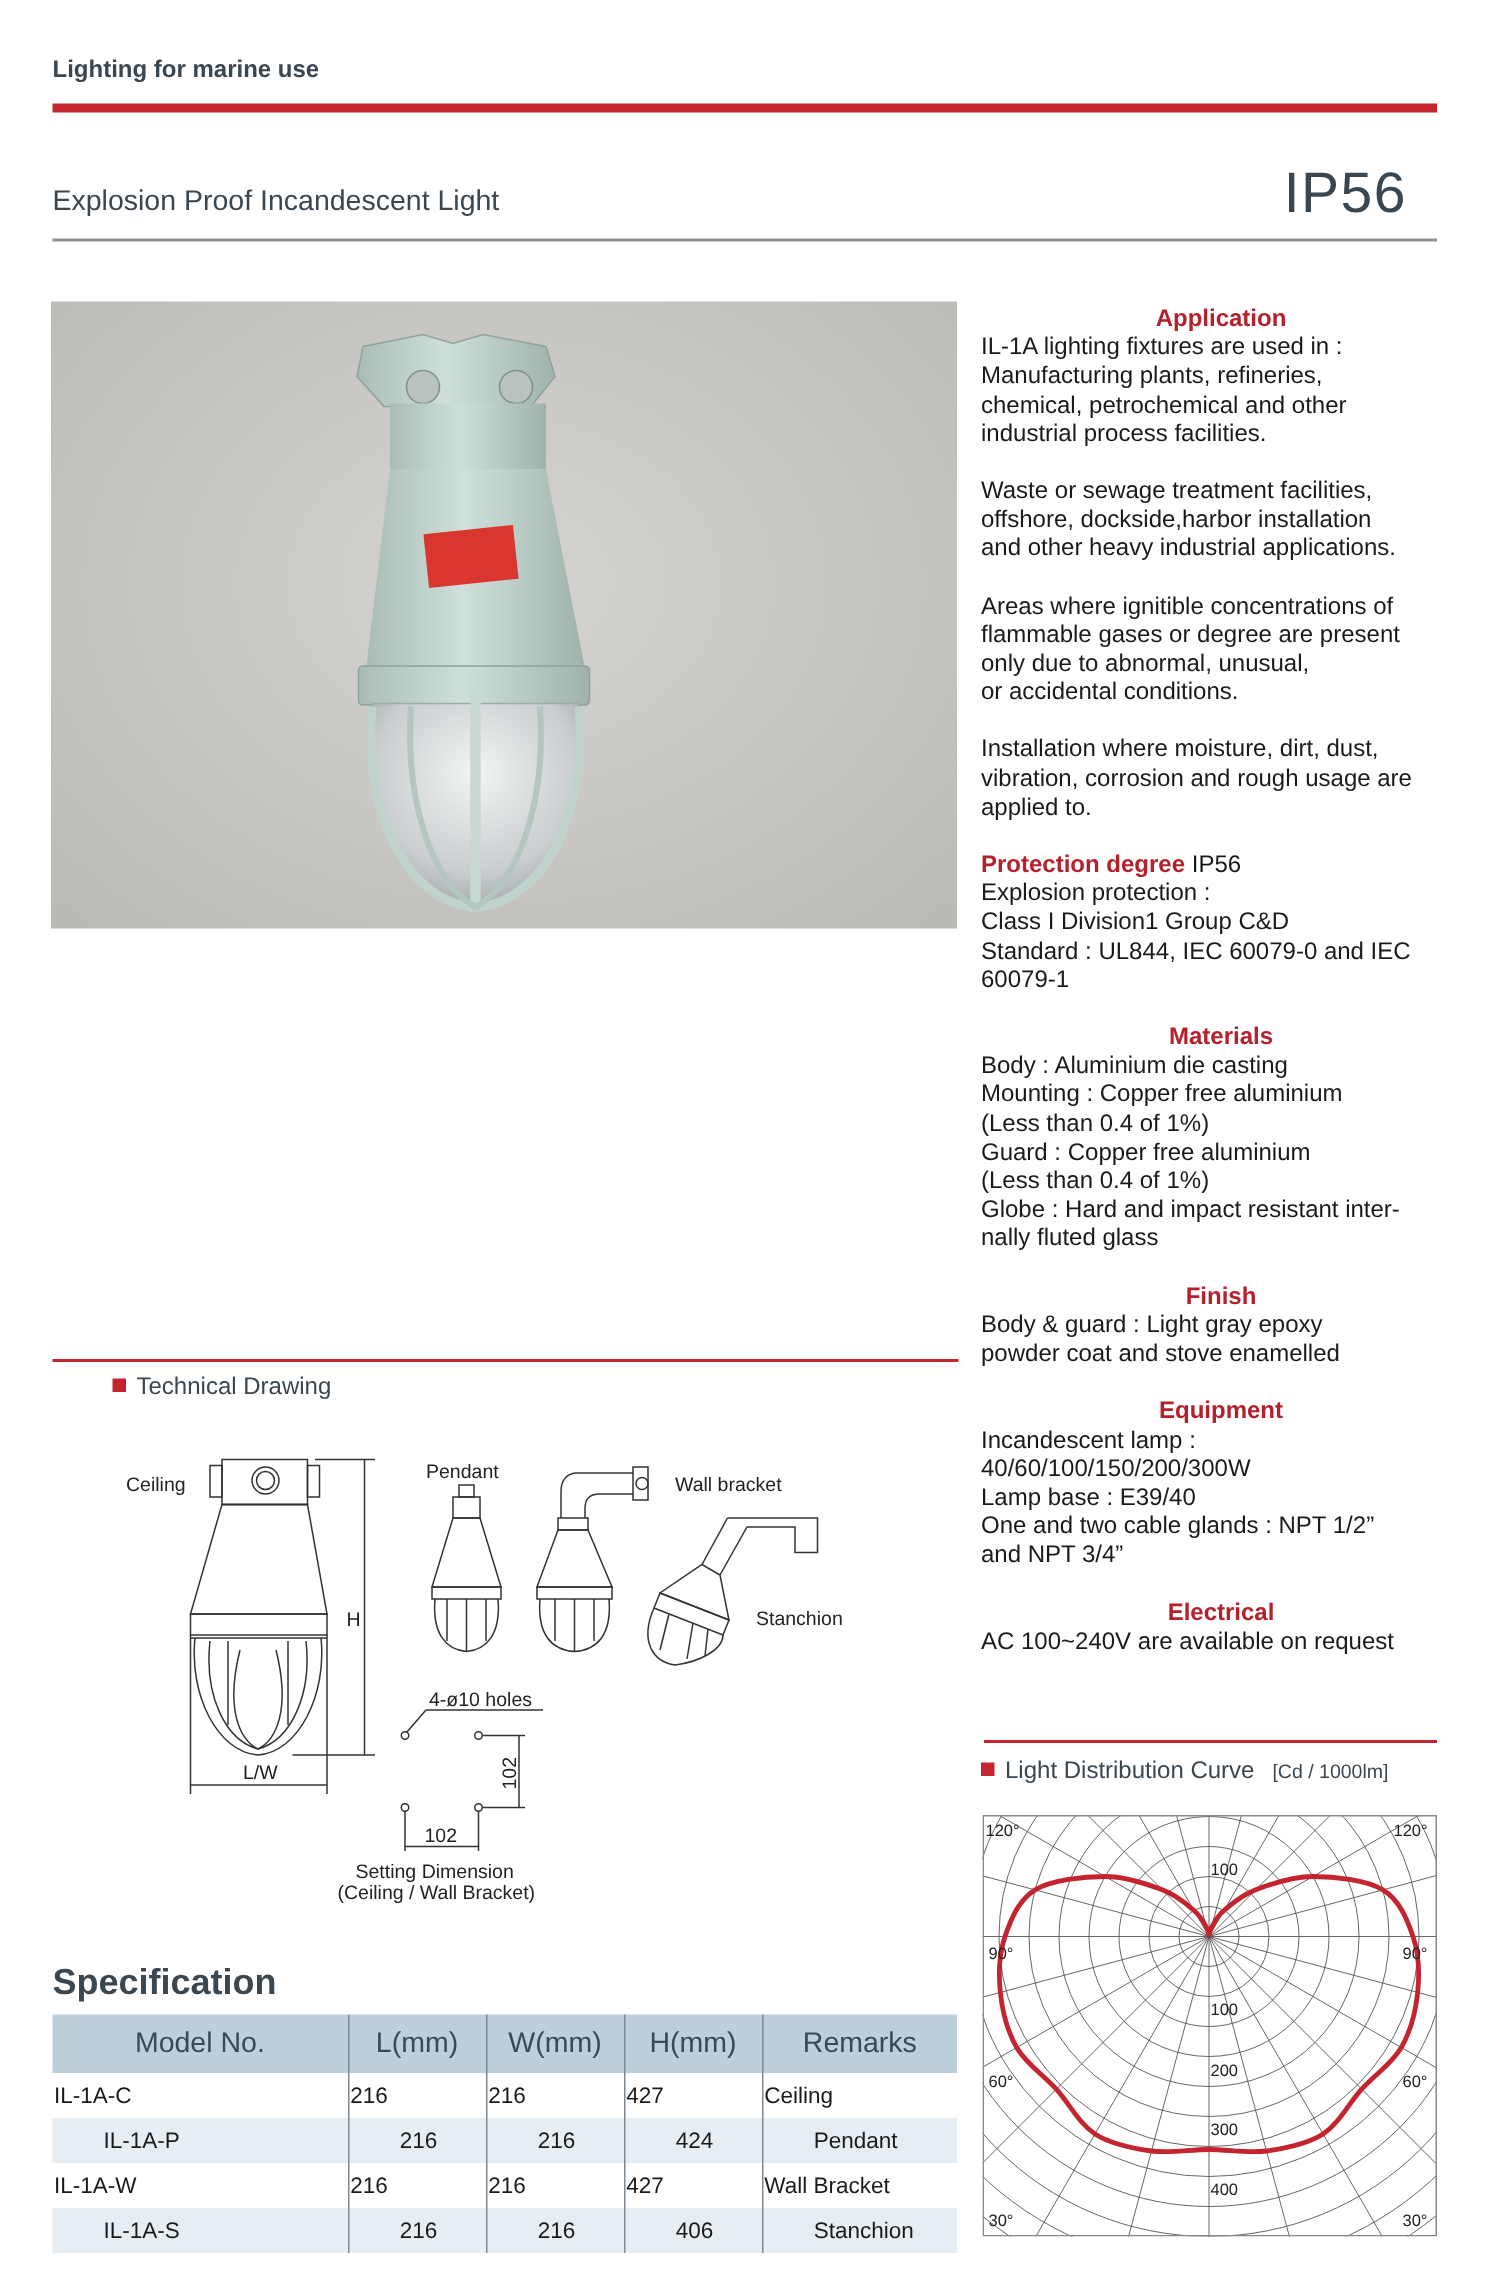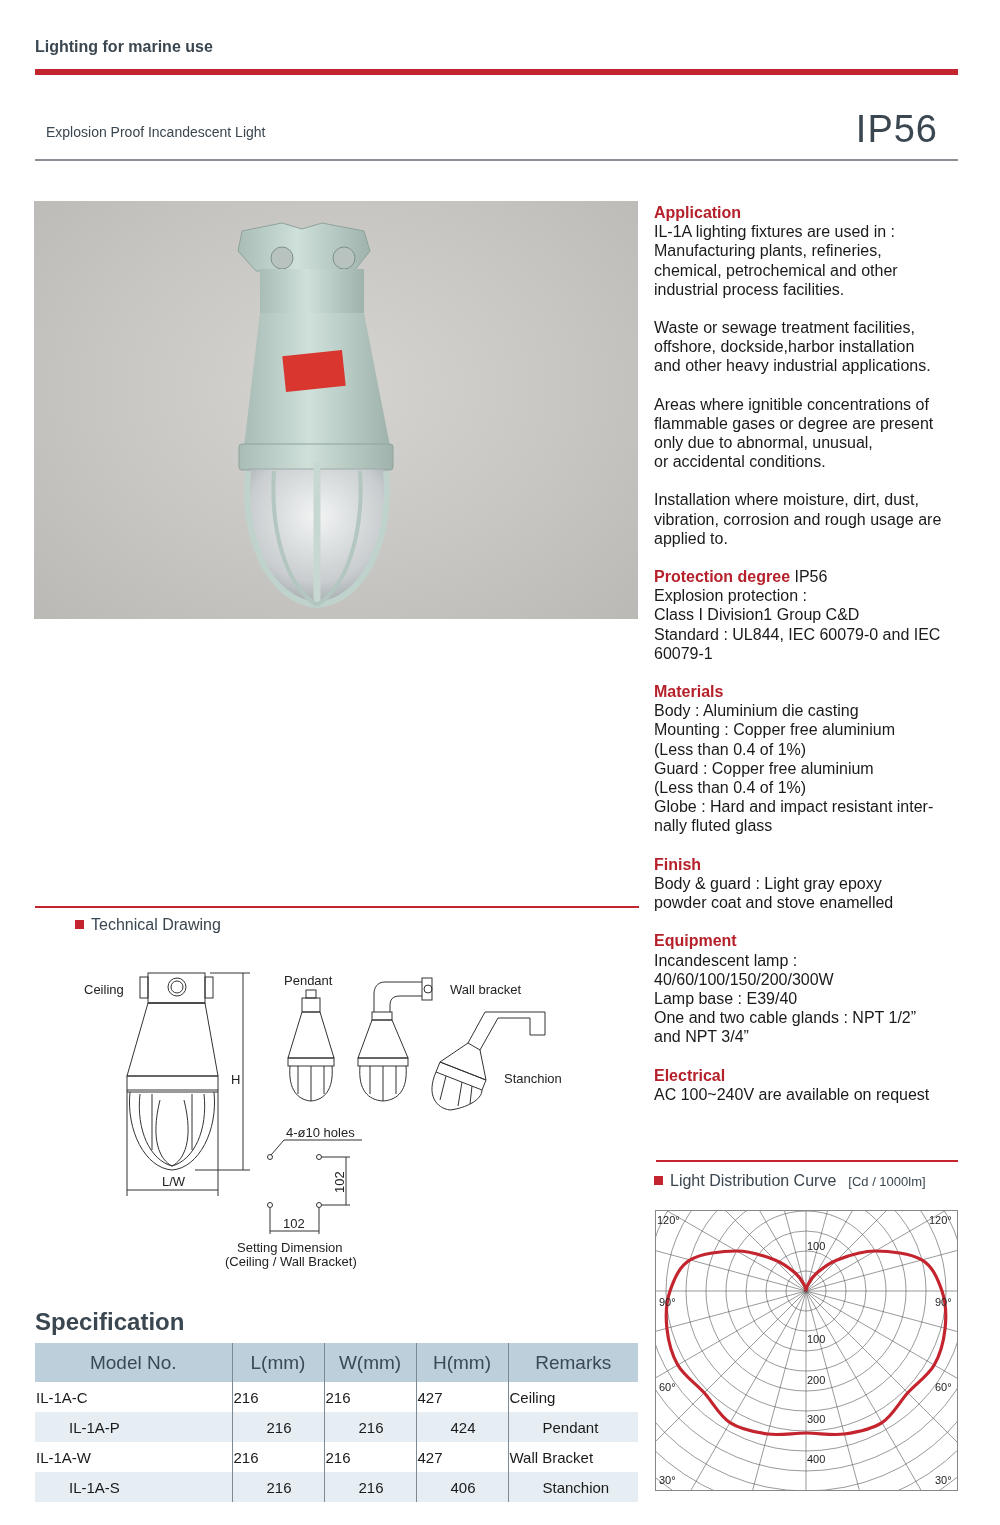--- a/index.html
+++ b/index.html
@@ -1,27 +1,27 @@
 <!DOCTYPE html>
 <html><head>
 <meta charset="utf-8">
 <style>
   html, body { margin:0; padding:0; background:#ffffff; }
   body { width:1000px; height:1525px; position:relative; overflow:hidden; font-family:"Liberation Sans", sans-serif; color:#222; }
   .abs { position:absolute; }
   .cat-title { left:35px; top:38px; font-size:16px; font-weight:bold; color:#3a4650; }
   .red-bar { left:35px; top:69px; width:923px; height:6px; background:#c4242e; }
-  .product-title { left:35px; top:124px; font-size:14px; color:#3a4650;margin-left:11px; }
+  .product-title { left:35px; top:124px; font-size:19px; color:#3a4650; }
   .ip-rating { right:62px; top:108px; font-size:38px; color:#3a4650; letter-spacing:1px; }
   .gray-rule { left:35px; top:159px; width:923px; height:2px; background:#8a9096; }
 
   .photo { left:34px; top:201px; width:604px; height:418px; background:radial-gradient(ellipse at 50% 45%, #d6d4d0 0%, #c8c6c2 55%, #bbb9b5 100%); overflow:hidden; }
 
   .spec-col { left:654px; top:203px; width:320px; font-size:16px; line-height:19.2px; color:#1a1a1a; }
-  .spec-col .head { color:#b5202a; font-weight:bold; }
+  .spec-col .head { color:#b5202a; font-weight:bold;text-align:center; }
   .spec-col .block { margin-bottom:19px; }
   .spec-col .line { display:block; white-space:nowrap; }
 
   .sec-rule { height:2px; background:#c4242e; }
   .sec-head { font-size:16px; color:#3a4650; }
   .sec-head .sq { display:inline-block; width:9px; height:9px; background:#c4242e; margin-right:7px; vertical-align:1px; }
 
   .drawing { left:40px; top:955px; width:600px; height:320px; }
   .draw-label { font-family:"Liberation Sans", sans-serif; font-size:13px; fill:#222; }
 

